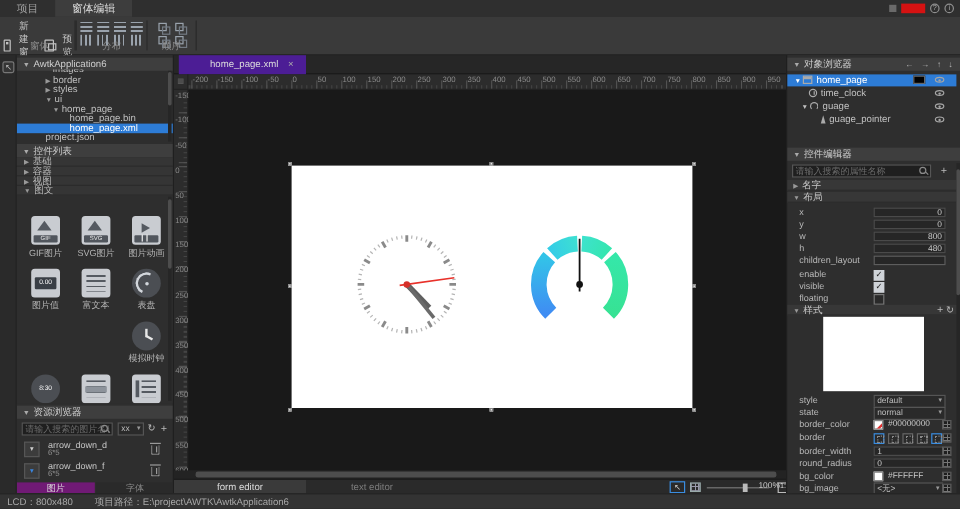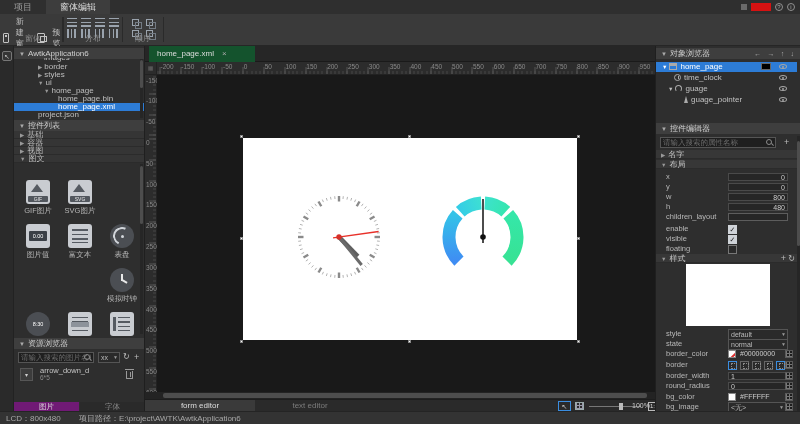--- a/index.html
+++ b/index.html
@@ -74,21 +74,21 @@
 .dd .dar{position:absolute;right:1px;top:0;font-size:5px;color:#999}
 .thumb{position:absolute;left:6px;top:2px;width:13px;height:13px;background:#3c3c3c;border:1px solid #565656;text-align:center;font-size:6px;line-height:12px}
 .trash{position:absolute;right:12px;top:5px;width:7px;height:8px;border:1px solid #9a9a9a;border-top:none;border-radius:0 0 1px 1px}
 .trash:before{content:"";position:absolute;top:-2px;left:-2px;right:-2px;height:1px;background:#9a9a9a}
 .trash:after{content:"";position:absolute;left:2.5px;top:1px;width:1px;height:5px;background:#9a9a9a}
 .rtab{position:absolute;bottom:0;height:9px;width:65px;text-align:center;font-size:7.5px;line-height:9px;background:#2a2a2a;color:#888}
 .rtab.active{background:#701a75;color:#ddd}
 
 .carea{position:absolute;left:145px;top:46px;width:510px;height:365px;background:#1e1e1e}
 .ctabbar{position:absolute;left:0;top:0;width:510px;height:16px;background:#262626;border-bottom:1px solid #1a1a1a}
-.ctab{position:absolute;left:4px;top:0;width:106px;height:16px;background:#14532d;color:#ddd;font-size:8px;line-height:16px;padding-left:8px}
+.ctab{position:absolute;left:4px;top:0;width:106px;height:16px;background:#4c1d95;color:#ddd;font-size:8px;line-height:16px;padding-left:26px}
 .ctab .x{margin-left:8px;color:#aaa;font-size:8px}
 .corner{position:absolute;left:0;top:16px;width:12px;height:13px;background:#2c2c2c;border-right:1px solid #222;border-bottom:1px solid #222;color:#666;font-size:6px;line-height:12px;text-align:center}
 .hruler{position:absolute;left:12px;top:16px;width:498px;height:13px;background:#2c2c2c;border-bottom:1px solid #222;
  background-image:repeating-linear-gradient(90deg,#555 0 1px,transparent 1px 20.83px),repeating-linear-gradient(90deg,#454545 0 1px,transparent 1px 4.166px);
  background-size:100% 7px,100% 3px;background-position:2.5px 100%,2.5px 100%;background-repeat:repeat-x}
 .vruler{position:absolute;left:0;top:29px;width:12px;height:316px;background:#2c2c2c;border-right:1px solid #222;
  background-image:repeating-linear-gradient(180deg,#555 0 1px,transparent 1px 20.83px),repeating-linear-gradient(180deg,#454545 0 1px,transparent 1px 4.166px);
  background-size:7px 100%,3px 100%;background-position:100% 63.5px,100% 63.5px;background-repeat:repeat-y}
 .rl{position:absolute;bottom:4px;font-size:6.5px;color:#8a8a8a;transform:translateX(1px)}
 .rlv{position:absolute;left:1px;font-size:6.5px;color:#8a8a8a;transform:translateY(1px)}
@@ -232,20 +232,27 @@
         </div>
       <div class="wlabel">GIF图片</div>
     </div>
     <div class="wcell" style="left:45px;top:17px">
       <div class="wic light">
           <span class="mtn"></span>
           <span class="band">SVG</span>
         </div>
       <div class="wlabel">SVG图片</div>
     </div>
+    <div class="wcell" style="left:87px;top:17px">
+      <div class="wic light">
+          <span class="play"></span>
+          <span class="band">▎▎</span>
+        </div>
+      <div class="wlabel">图片动画</div>
+    </div>
 
     <div class="wcell" style="left:45px;top:61px">
       <div class="wic light">
           <span class="lines"></span>
         </div>
       <div class="wlabel">富文本</div>
     </div>
     <div class="wcell" style="left:3px;top:61px">
       <div class="wic light">
           <span class="lcdbox">0.00</span>
@@ -294,20 +301,26 @@
   <div style="position:absolute;left:0;top:306px;width:131px;height:12px">
     <input class="sinput" style="position: absolute; left: 4px; top: 0px; width: 76px;" placeholder="请输入搜索的图片名称">
     <span class="mag" style="position:absolute;left:70px;top:2px"></span>
     <span class="dd" style="position:absolute;left:84px;top:0;width:22px"><span>xx</span><span class="dar">▼</span></span>
     <span class="refr" style="position:absolute;left:109px;top:0">↻</span>
     <span class="plus" style="position:absolute;left:120px;top:0">+</span>
   </div>
   <div style="position:absolute;left:0;top:320px;width:131px;height:18px">
     <span class="thumb" style="color:#cfcfcf">▾</span>
     <span style="position:absolute;left:26px;top:0;font-size:7.5px;color:#c5c5c5">arrow_down_d</span>
+    <span style="position:absolute;left:26px;top:8px;font-size:6.5px;color:#8e8e8e">6*5</span>
+    <span class="trash"></span>
+  </div>
+  <div style="position:absolute;left:0;top:338px;width:131px;height:18px">
+    <span class="thumb" style="color:#3a86e0">▾</span>
+    <span style="position:absolute;left:26px;top:0;font-size:7.5px;color:#c5c5c5">arrow_down_f</span>
     <span style="position:absolute;left:26px;top:8px;font-size:6.5px;color:#8e8e8e">6*5</span>
     <span class="trash"></span>
   </div>
   <div class="rtab active" style="left:0">图片</div>
   <div class="rtab" style="left:66px">字体</div>
 </div>
 
 <div class="carea">
   <div class="ctabbar">
     <div class="ctab"><span>home_page.xml</span><span class="x">×</span></div>

